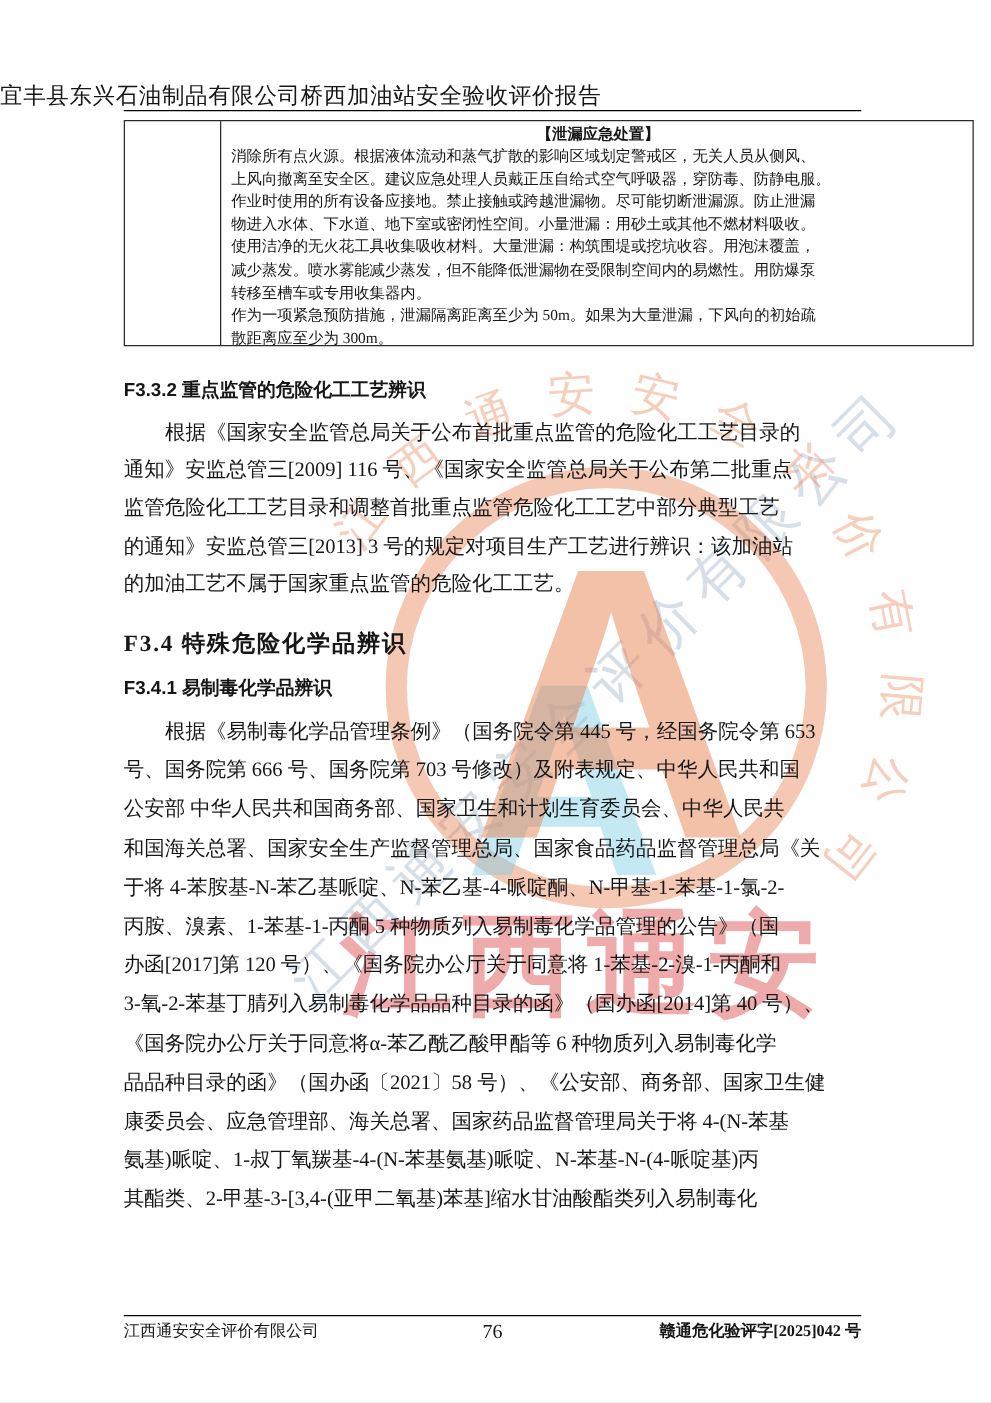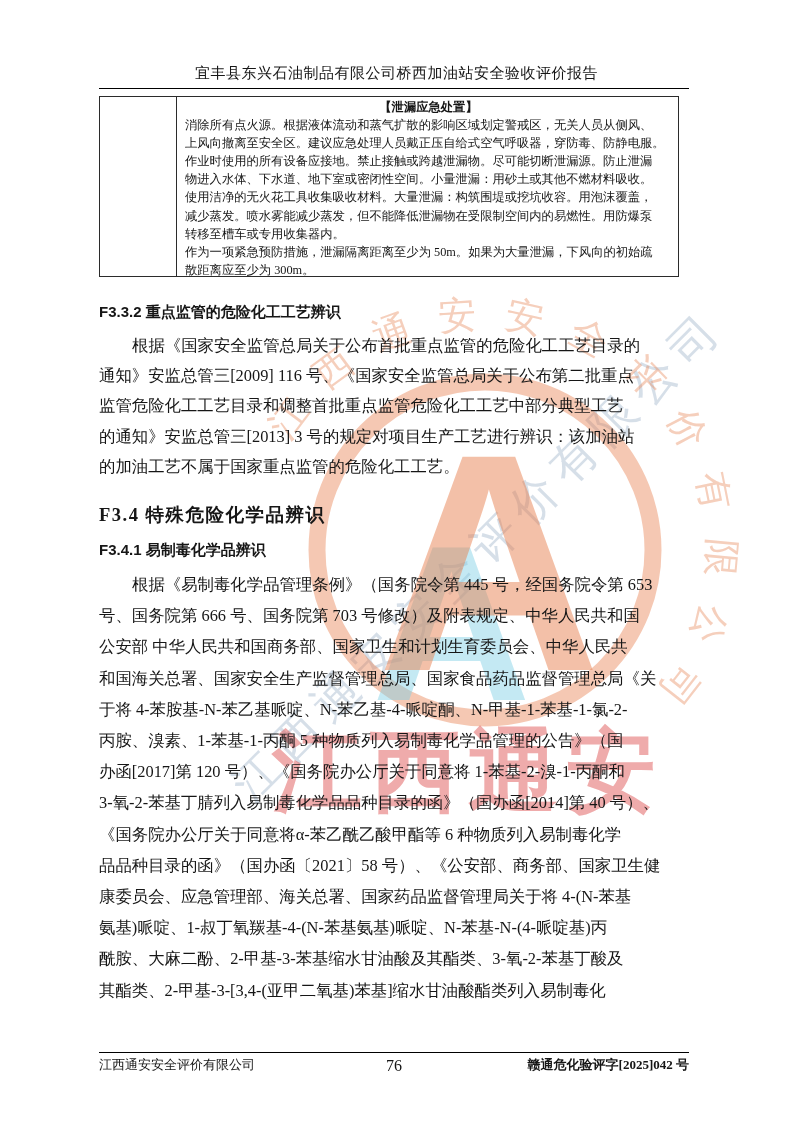--- a/index.html
+++ b/index.html
@@ -9,29 +9,29 @@
     margin:0 auto;
     background:#ffffff;
     font-family:"Liberation Serif","DejaVu Serif",serif;
     color:#161616;
     overflow:hidden;
   }
   .content{position:relative;z-index:2;}
   
   .doc-header{
     position:absolute;top:64px;left:0;width:100%;
-    text-align:center;font-size:15px;letter-spacing:.5px;
+    text-align:left;font-size:18px;letter-spacing:.5px;
   }
   .header-rule{
     position:absolute;top:88px;left:99px;width:590px;height:0;
     border-top:1.6px solid #000;
   }
   
   .leak-table{
-    position:absolute;top:96px;left:99px;width:580px;height:181px;
+    position:absolute;top:96px;left:99px;width:680px;height:181px;
     border:1.6px solid #2b2b2b;box-sizing:border-box;display:flex;
   }
   .leak-table .col-label{
     width:77px;border-right:1.6px solid #2b2b2b;box-sizing:border-box;
   }
   .leak-table .col-body{
     flex:1;padding:1px 6px 0 8px;box-sizing:border-box;
     font-size:12.3px;line-height:18.1px;
   }
   .leak-table .tbl-title{text-align:center;font-weight:bold;}
@@ -142,21 +142,20 @@
         <div class="ln">公安部 中华人民共和国商务部、国家卫生和计划生育委员会、中华人民共</div>
         <div class="ln">和国海关总署、国家安全生产监督管理总局、国家食品药品监督管理总局《关</div>
         <div class="ln">于将 4-苯胺基-N-苯乙基哌啶、N-苯乙基-4-哌啶酮、N-甲基-1-苯基-1-氯-2-</div>
         <div class="ln">丙胺、溴素、1-苯基-1-丙酮 5 种物质列入易制毒化学品管理的公告》（国</div>
         <div class="ln">办函[2017]第 120 号）、《国务院办公厅关于同意将 1-苯基-2-溴-1-丙酮和</div>
         <div class="ln">3-氧-2-苯基丁腈列入易制毒化学品品种目录的函》（国办函[2014]第 40 号）、</div>
         <div class="ln">《国务院办公厅关于同意将α-苯乙酰乙酸甲酯等 6 种物质列入易制毒化学</div>
         <div class="ln">品品种目录的函》（国办函〔2021〕58 号）、《公安部、商务部、国家卫生健</div>
         <div class="ln">康委员会、应急管理部、海关总署、国家药品监督管理局关于将 4-(N-苯基</div>
         <div class="ln">氨基)哌啶、1-叔丁氧羰基-4-(N-苯基氨基)哌啶、N-苯基-N-(4-哌啶基)丙</div>
-        <div class="ln">酰胺、大麻二酚、2-甲基-3-苯基缩水甘油酸及其酯类、3-氧-2-苯基丁酸及</div>
         <div class="ln">其酯类、2-甲基-3-[3,4-(亚甲二氧基)苯基]缩水甘油酸酯类列入易制毒化</div>
       </div>
 
     <div class="footer-rule"></div>
     <div class="doc-footer">
       <span class="f-left">江西通安安全评价有限公司</span>
       <span class="f-center">76</span>
       <span class="f-right">赣通危化验评字[2025]042 号</span>
     </div>
 

